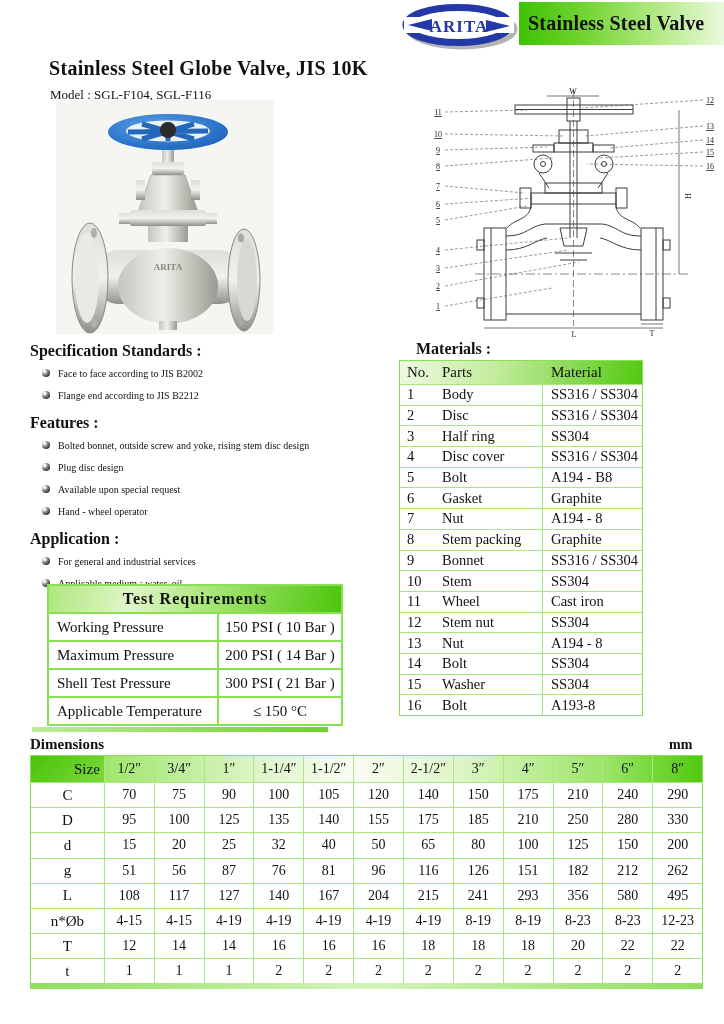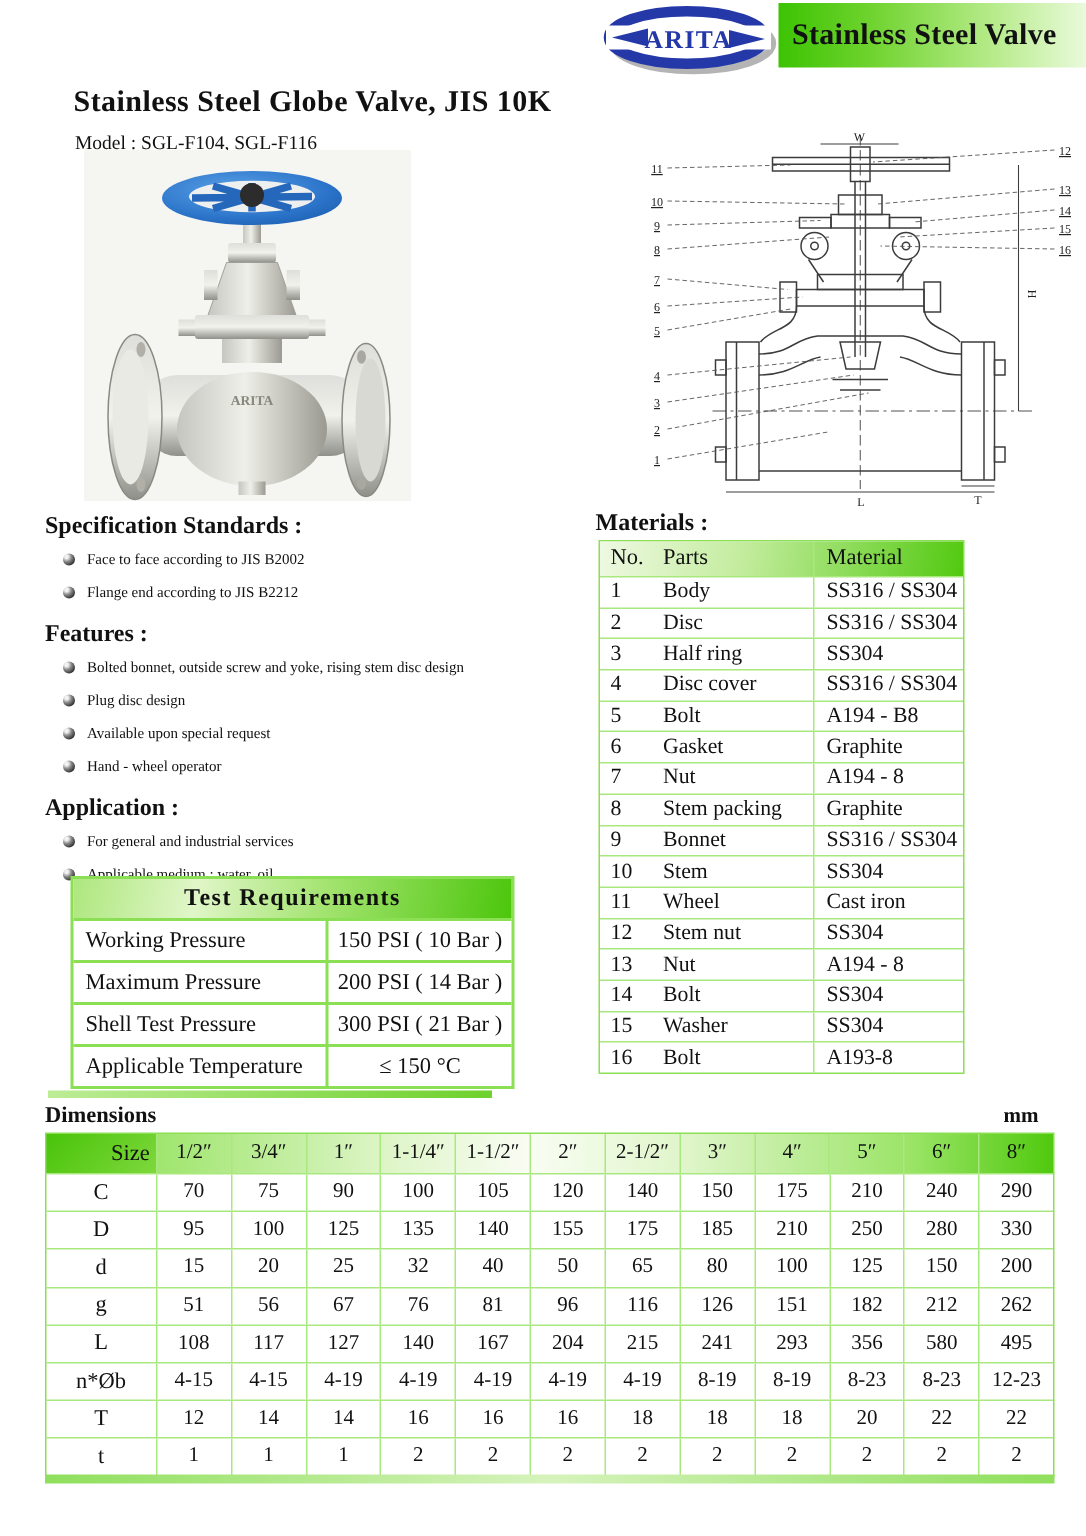--- a/index.html
+++ b/index.html
@@ -34,21 +34,21 @@
     font-size:16px; font-weight:600; letter-spacing:1px;
     background:linear-gradient(100deg,#aee77e 0%,#e0f6c8 28%,#a2e36e 58%,#4cc60c 100%); }
   .test-row { display:flex; height:28px; border-top:2px solid #8bdf55; }
   .test-label { width:168px; display:flex; align-items:center; padding-left:8px; font-size:15px; }
   .test-value { flex:1; display:flex; align-items:center; justify-content:center; font-size:15px;
     border-left:2px solid #8bdf55; }
   .test-strip { position:absolute; left:32px; top:727px; width:296px; height:5px;
     background:linear-gradient(to right,#bdec96,#6ed12c); }
 
   
-  .mat-h { position:absolute; left:397px; top:340px; font-size:16px; font-weight:700; }
+  .mat-h { position:absolute; left:416px; top:340px; font-size:16px; font-weight:700; }
   .mat { position:absolute; left:399px; top:360px; width:244px; border:1.5px solid #8bdf55; }
   .mat-row { display:flex; height:20.7px; border-top:1px solid #a9e87e; font-size:14.5px; }
   .mat-row:first-child { border-top:none; }
   .mat-head { height:23px; font-size:15px;
     background:linear-gradient(100deg,#eff9e3 0%,#c2ec9c 40%,#52c910 100%); }
   .m-no { width:38px; display:flex; align-items:center; padding-left:7px; }
   .m-part { width:104px; display:flex; align-items:center; padding-left:4px; }
   .m-mat { flex:1; display:flex; align-items:center; padding-left:8px; border-left:1px solid #a9e87e; }
 
   
@@ -465,21 +465,21 @@
         <div class="dim-cell">80</div>
         <div class="dim-cell">100</div>
         <div class="dim-cell">125</div>
         <div class="dim-cell">150</div>
         <div class="dim-cell">200</div>
       </div>
       <div class="dim-row">
         <div class="dim-label">g</div>
         <div class="dim-cell">51</div>
         <div class="dim-cell">56</div>
-        <div class="dim-cell">67</div>
+        <div class="dim-cell">87</div>
         <div class="dim-cell">76</div>
         <div class="dim-cell">81</div>
         <div class="dim-cell">96</div>
         <div class="dim-cell">116</div>
         <div class="dim-cell">126</div>
         <div class="dim-cell">151</div>
         <div class="dim-cell">182</div>
         <div class="dim-cell">212</div>
         <div class="dim-cell">262</div>
       </div>

